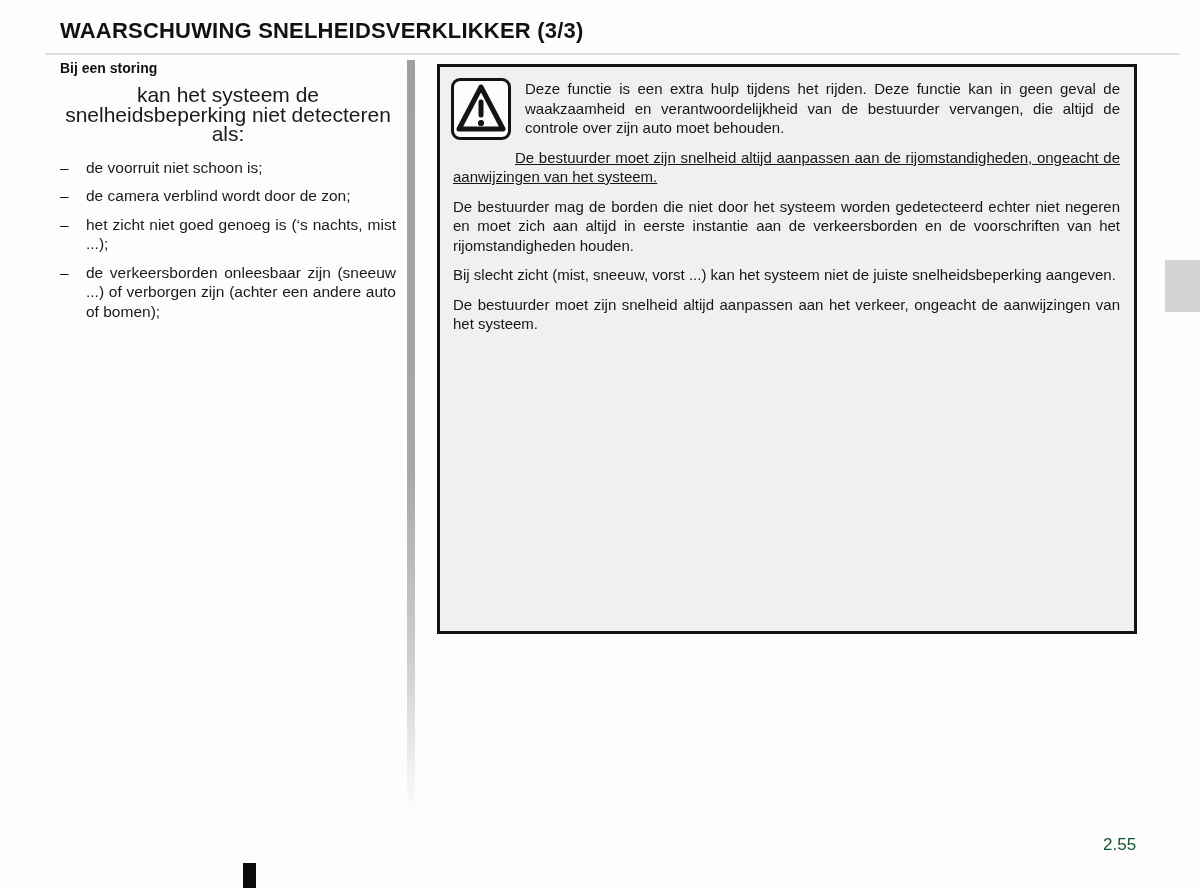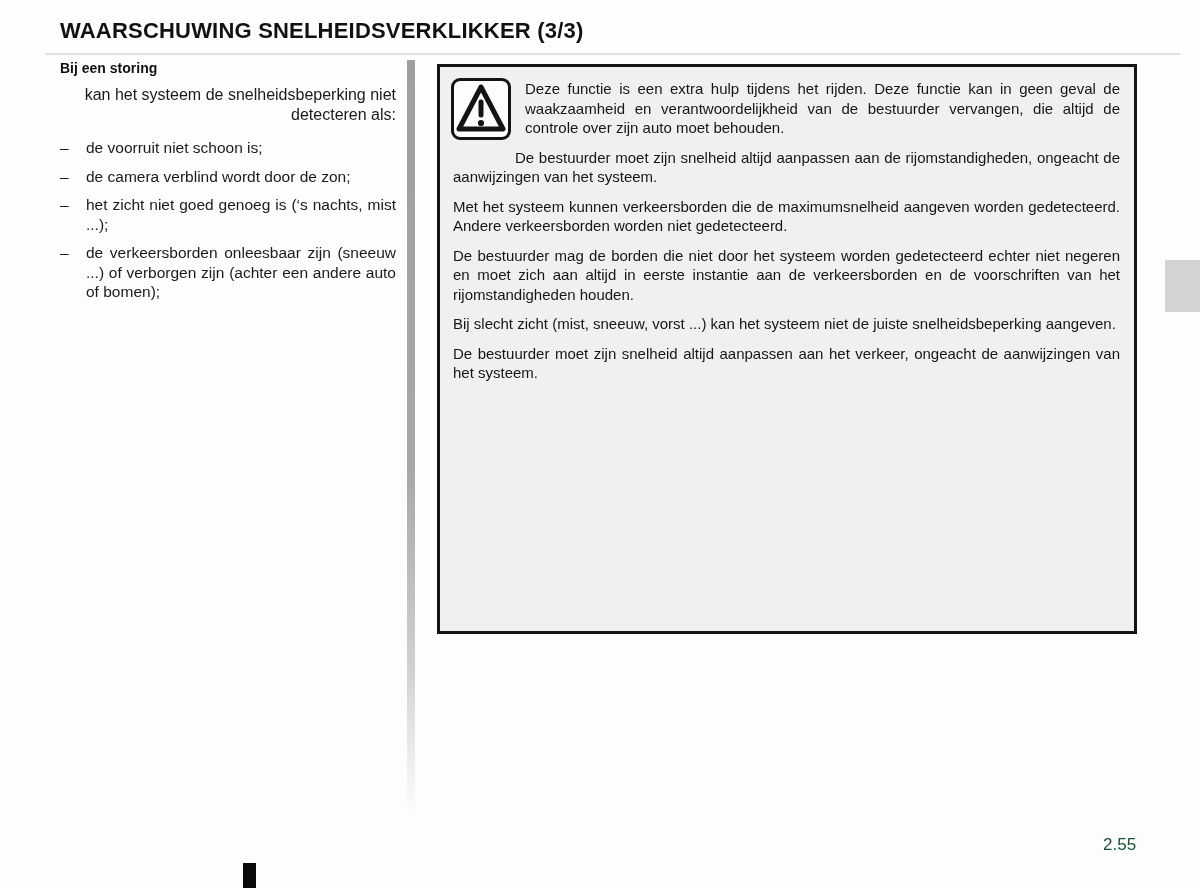--- a/index.html
+++ b/index.html
@@ -35,23 +35,23 @@
     left: 60px; top: 60px;
     width: 336px;
   }
   .section-heading {
     font-size: 14px;
     font-weight: bold;
     color: #111;
   }
   .section-intro {
     margin-top: 9px;
-    font-size: 16px;
+    font-size: 21px;
     line-height: 19.5px;
-    text-align: right;
+    text-align: center;
   }
   .bullet-list { margin-top: 14px; }
   .bullet-item {
     display: flex;
     margin-bottom: 9px;
     font-size: 15.5px;
     line-height: 19.5px;
   }
   .bullet-dash {
     width: 26px;
@@ -92,21 +92,21 @@
     justify-content: center;
   }
   .wp {
     font-size: 15px;
     line-height: 19.5px;
     text-align: justify;
     margin-bottom: 10px;
     color: #161616;
   }
   .wp-first { margin-left: 72px; }
-  .wp-indent { text-indent: 62px; }
+  .wp-indent { text-indent: 62px; text-decoration: underline; }
 
   
   .side-tab {
     position: absolute;
     left: 1165px; top: 260px;
     width: 35px; height: 52px;
     background: #d3d3d3;
   }
 
   
@@ -162,21 +162,20 @@
   <div class="warning-box">
     <div class="warn-icon">
       <svg width="54" height="56" viewBox="0 0 54 56" aria-hidden="true">
         <path d="M27 6 L49 48 L5 48 Z" fill="none" stroke="#141414" stroke-width="5" stroke-linejoin="round"></path>
         <line x1="27" y1="21" x2="27" y2="34" stroke="#141414" stroke-width="5" stroke-linecap="round"></line>
         <circle cx="27" cy="42" r="3.1" fill="#141414"></circle>
       </svg>
     </div>
     <p class="wp wp-first">Deze functie is een extra hulp tijdens het rijden. Deze functie kan in geen geval de waakzaamheid en verantwoordelijkheid van de bestuurder vervangen, die altijd de controle over zijn auto moet behouden.</p>
     <p class="wp wp-indent">De bestuurder moet zijn snelheid altijd aanpassen aan de rijomstandigheden, ongeacht de aanwijzingen van het systeem.</p>
-    <p class="wp">Met het systeem kunnen verkeersborden die de maximumsnelheid aangeven worden gedetecteerd. Andere verkeersborden worden niet gedetecteerd.</p>
     <p class="wp">De bestuurder mag de borden die niet door het systeem worden gedetecteerd echter niet negeren en moet zich aan altijd in eerste instantie aan de verkeersborden en de voorschriften van het rijomstandigheden houden.</p>
     <p class="wp">Bij slecht zicht (mist, sneeuw, vorst ...) kan het systeem niet de juiste snelheidsbeperking aangeven.</p>
     <p class="wp">De bestuurder moet zijn snelheid altijd aanpassen aan het verkeer, ongeacht de aanwijzingen van het systeem.</p>
   </div>
 
   <div class="side-tab"></div>
 
   <div class="page-number">2.55</div>
 
   <div class="binding-mark"></div>

